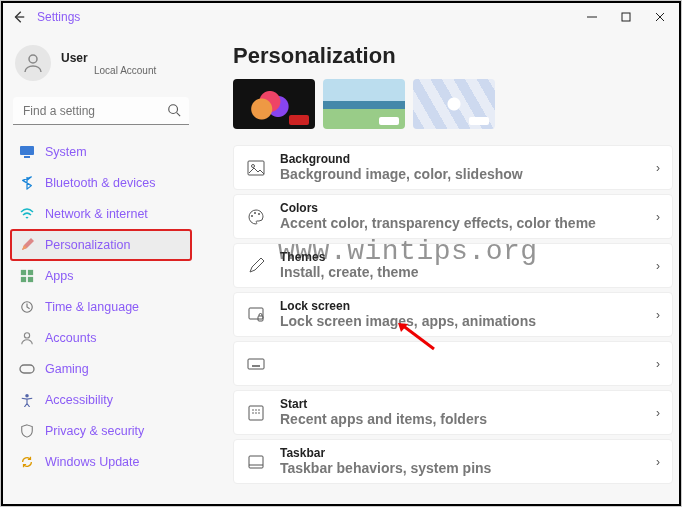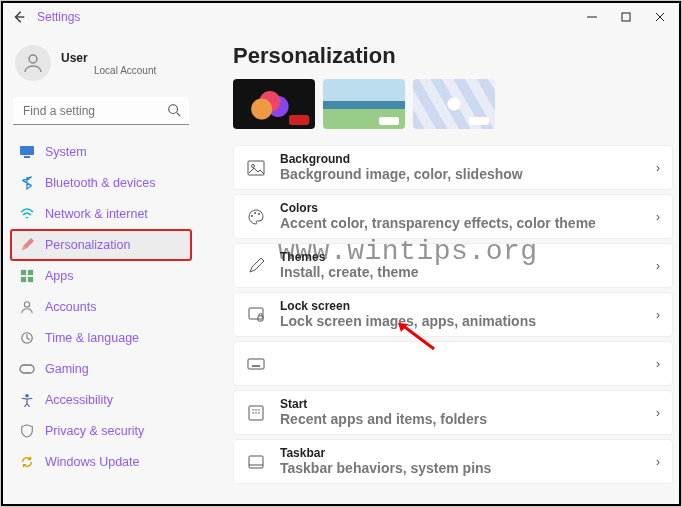--- a/index.html
+++ b/index.html
@@ -140,34 +140,34 @@
               <rect x="9" y="1" width="6" height="6" fill="#6a7"></rect>
               <rect x="1" y="9" width="6" height="6" fill="#6a7"></rect>
               <rect x="9" y="9" width="6" height="6" fill="#6a7"></rect>
             </svg>
           </span>
         <span>Apps</span>
       </div>
       <div class="nav-item">
         <span class="nav-icon">
             <svg width="14" height="14" viewBox="0 0 16 16">
+              <circle cx="8" cy="8" r="6" stroke="#777" stroke-width="1.3" fill="none"></circle>
+              <path d="M8 4v4l3 2" stroke="#777" stroke-width="1.3" fill="none"></path>
+            </svg>
+          </span>
+        <span>Time &amp; language</span>
+      </div>
+      <div class="nav-item">
+        <span class="nav-icon">
+            <svg width="14" height="14" viewBox="0 0 16 16">
               <circle cx="8" cy="5" r="3" stroke="#888" stroke-width="1.3" fill="none"></circle>
               <path d="M2 15c0-3 3-5 6-5s6 2 6 5" stroke="#888" stroke-width="1.3" fill="none"></path>
             </svg>
           </span>
         <span>Accounts</span>
-      </div>
-      <div class="nav-item">
-        <span class="nav-icon">
-            <svg width="14" height="14" viewBox="0 0 16 16">
-              <circle cx="8" cy="8" r="6" stroke="#777" stroke-width="1.3" fill="none"></circle>
-              <path d="M8 4v4l3 2" stroke="#777" stroke-width="1.3" fill="none"></path>
-            </svg>
-          </span>
-        <span>Time &amp; language</span>
       </div>
       <div class="nav-item">
         <span class="nav-icon">
             <svg width="16" height="14" viewBox="0 0 16 14">
               <rect x="1" y="3" width="14" height="8" rx="4" stroke="#777" stroke-width="1.3" fill="none"></rect>
             </svg>
           </span>
         <span>Gaming</span>
       </div>
       <div class="nav-item">

